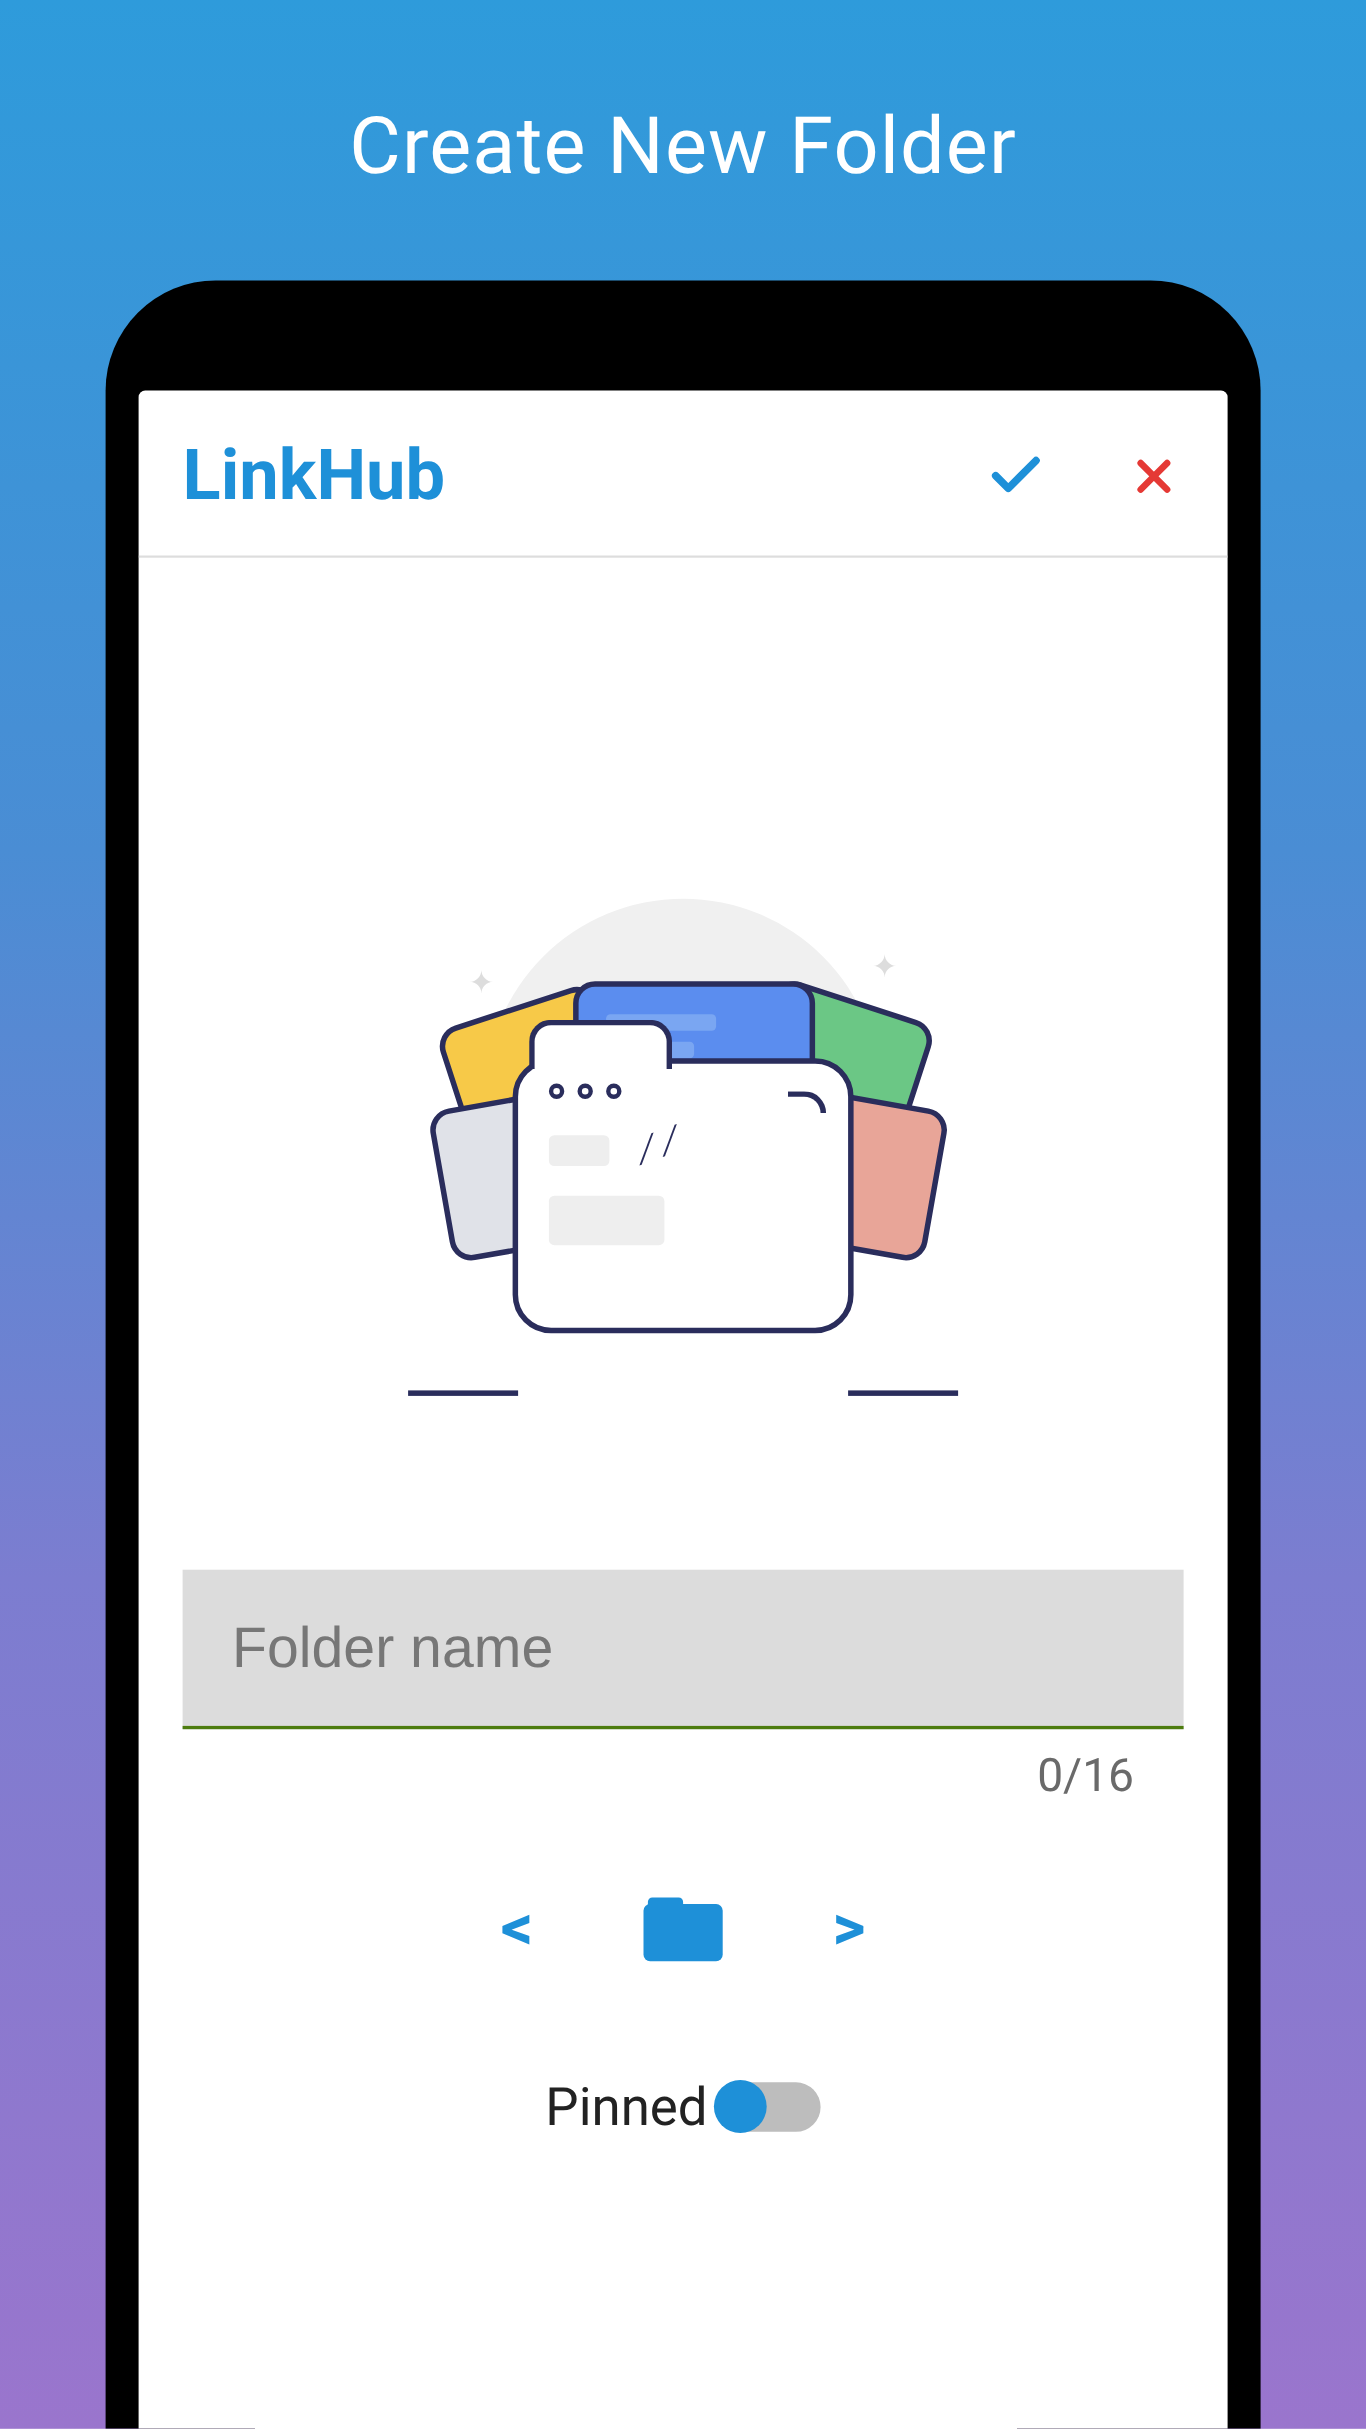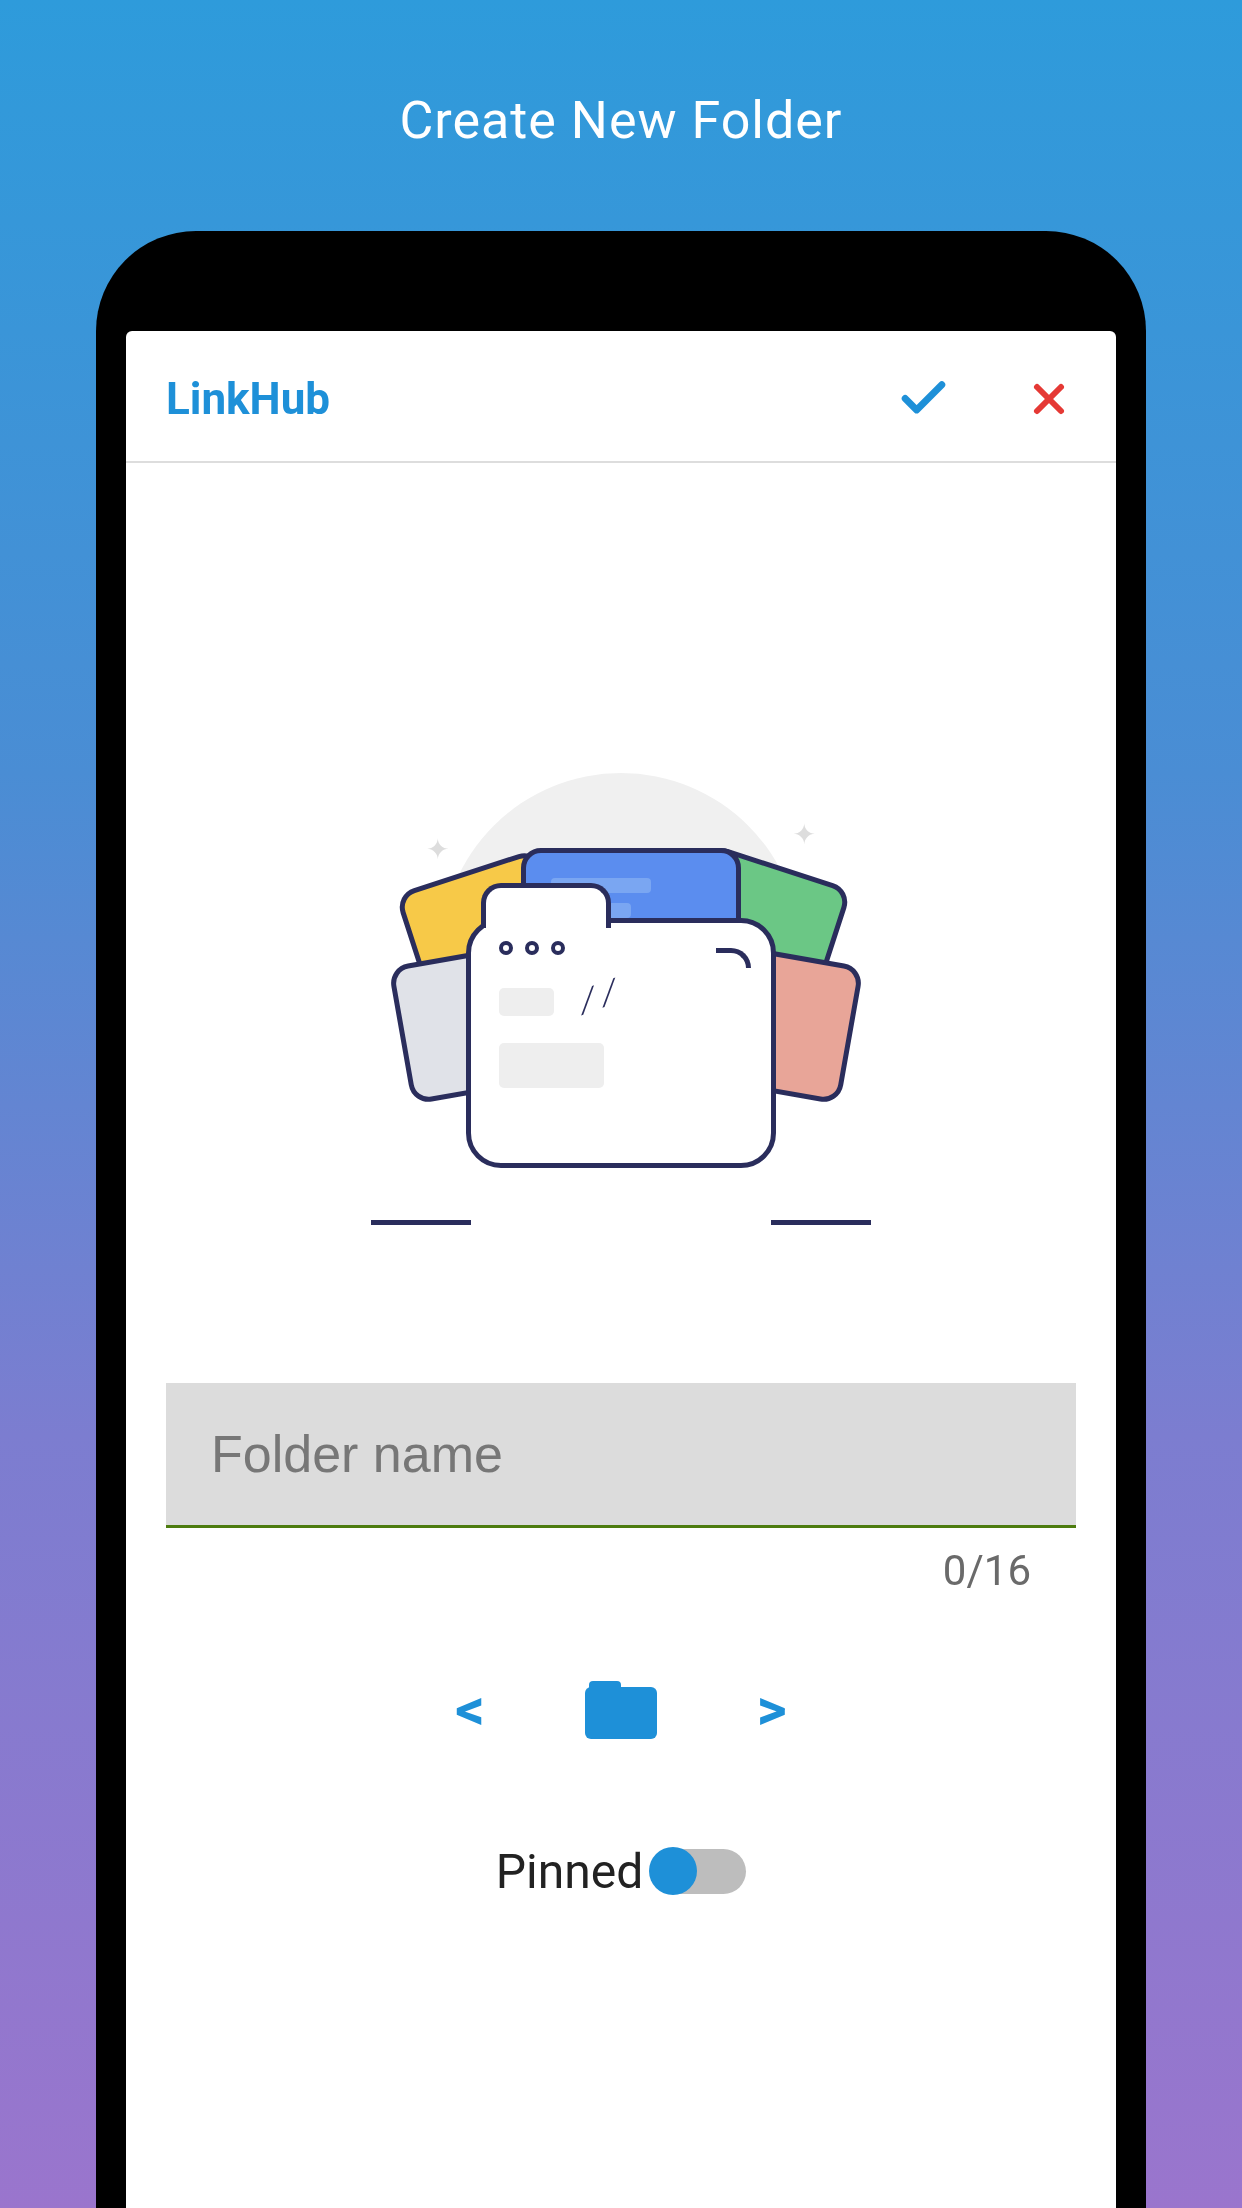--- a/index.html
+++ b/index.html
@@ -12,21 +12,21 @@
       height: 2208px;
       background: linear-gradient(180deg, #2E9BDB 0%, #4A8DD4 35%, #7C7DD0 65%, #9A75CD 100%);
       font-family: -apple-system, BlinkMacSystemFont, 'Segoe UI', Roboto, sans-serif;
       display: flex;
       flex-direction: column;
       align-items: center;
       overflow: hidden;
     }
     .page-title {
       color: white;
-      font-size: 52px;
+      font-size: 72px;
       font-weight: 400;
       margin-top: 90px;
       margin-bottom: 80px;
       letter-spacing: 1px;
     }
     .phone-frame {
       width: 1050px;
       height: 2100px;
       background: #000;
       border-radius: 100px 100px 0 0;
@@ -44,21 +44,21 @@
     }
     .app-header {
       display: flex;
       align-items: center;
       justify-content: space-between;
       padding: 40px 40px 35px 40px;
       border-bottom: 2px solid #ddd;
     }
     .app-title {
       color: #1E90D8;
-      font-size: 44px;
+      font-size: 64px;
       font-weight: 700;
     }
     .header-actions {
       display: flex;
       align-items: center;
       gap: 70px;
     }
     .check-btn {
       width: 55px;
       height: 55px;

